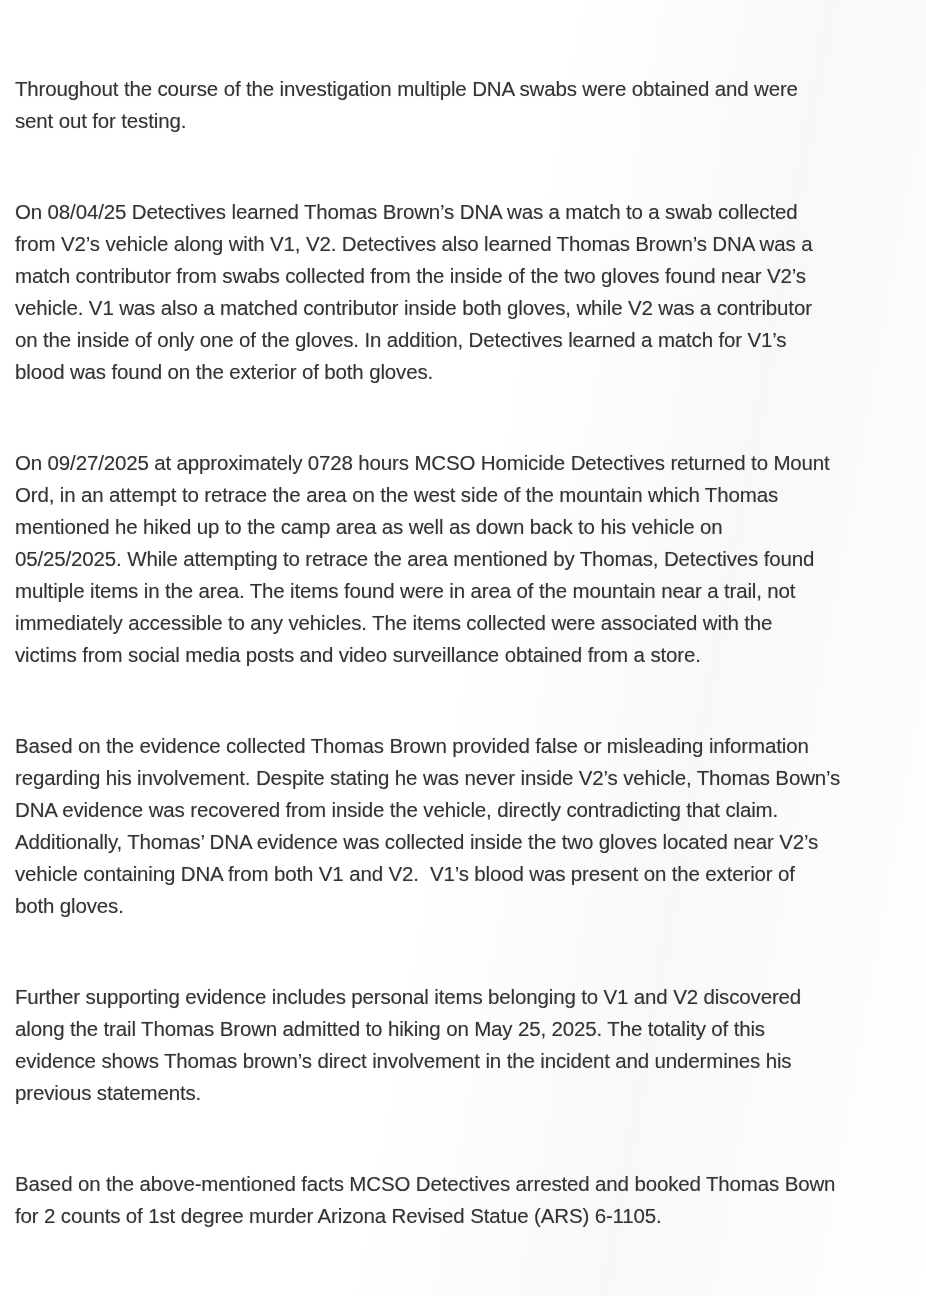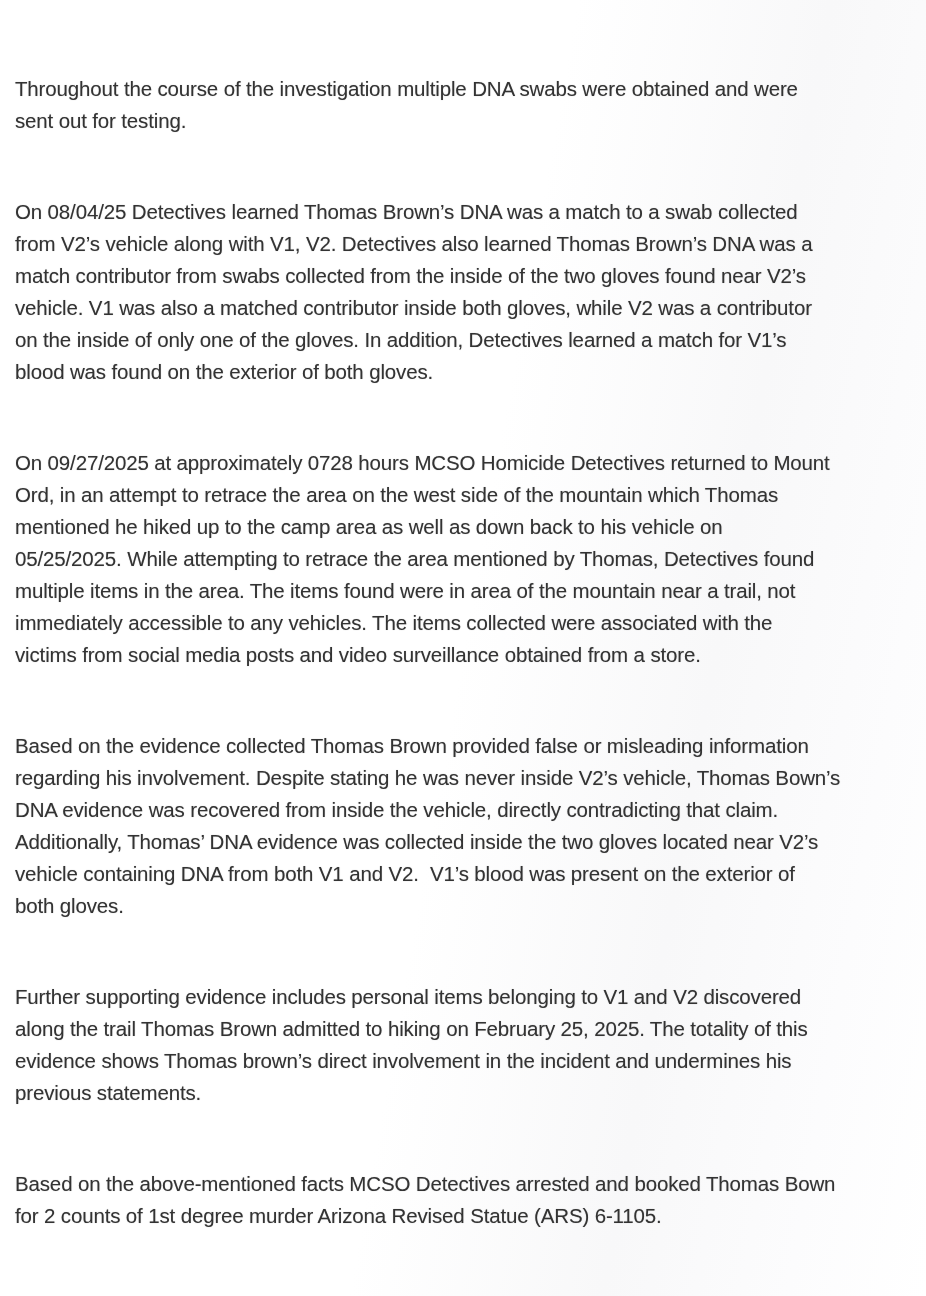--- a/index.html
+++ b/index.html
@@ -52,19 +52,19 @@
 multiple items in the area. The items found were in area of the mountain near a trail, not
 immediately accessible to any vehicles. The items collected were associated with the
 victims from social media posts and video surveillance obtained from a store.</p>
       <p class="para">Based on the evidence collected Thomas Brown provided false or misleading information
 regarding his involvement. Despite stating he was never inside V2’s vehicle, Thomas Bown’s
 DNA evidence was recovered from inside the vehicle, directly contradicting that claim.
 Additionally, Thomas’ DNA evidence was collected inside the two gloves located near V2’s
 vehicle containing DNA from both V1 and V2.  V1’s blood was present on the exterior of
 both gloves.</p>
       <p class="para">Further supporting evidence includes personal items belonging to V1 and V2 discovered
-along the trail Thomas Brown admitted to hiking on February 25, 2025. The totality of this
+along the trail Thomas Brown admitted to hiking on May 25, 2025. The totality of this
 evidence shows Thomas brown’s direct involvement in the incident and undermines his
 previous statements.</p>
       <p class="para">Based on the above-mentioned facts MCSO Detectives arrested and booked Thomas Bown
 for 2 counts of 1st degree murder Arizona Revised Statue (ARS) 6-1105.</p>
     </section>
 </main>
 
 </body></html>

